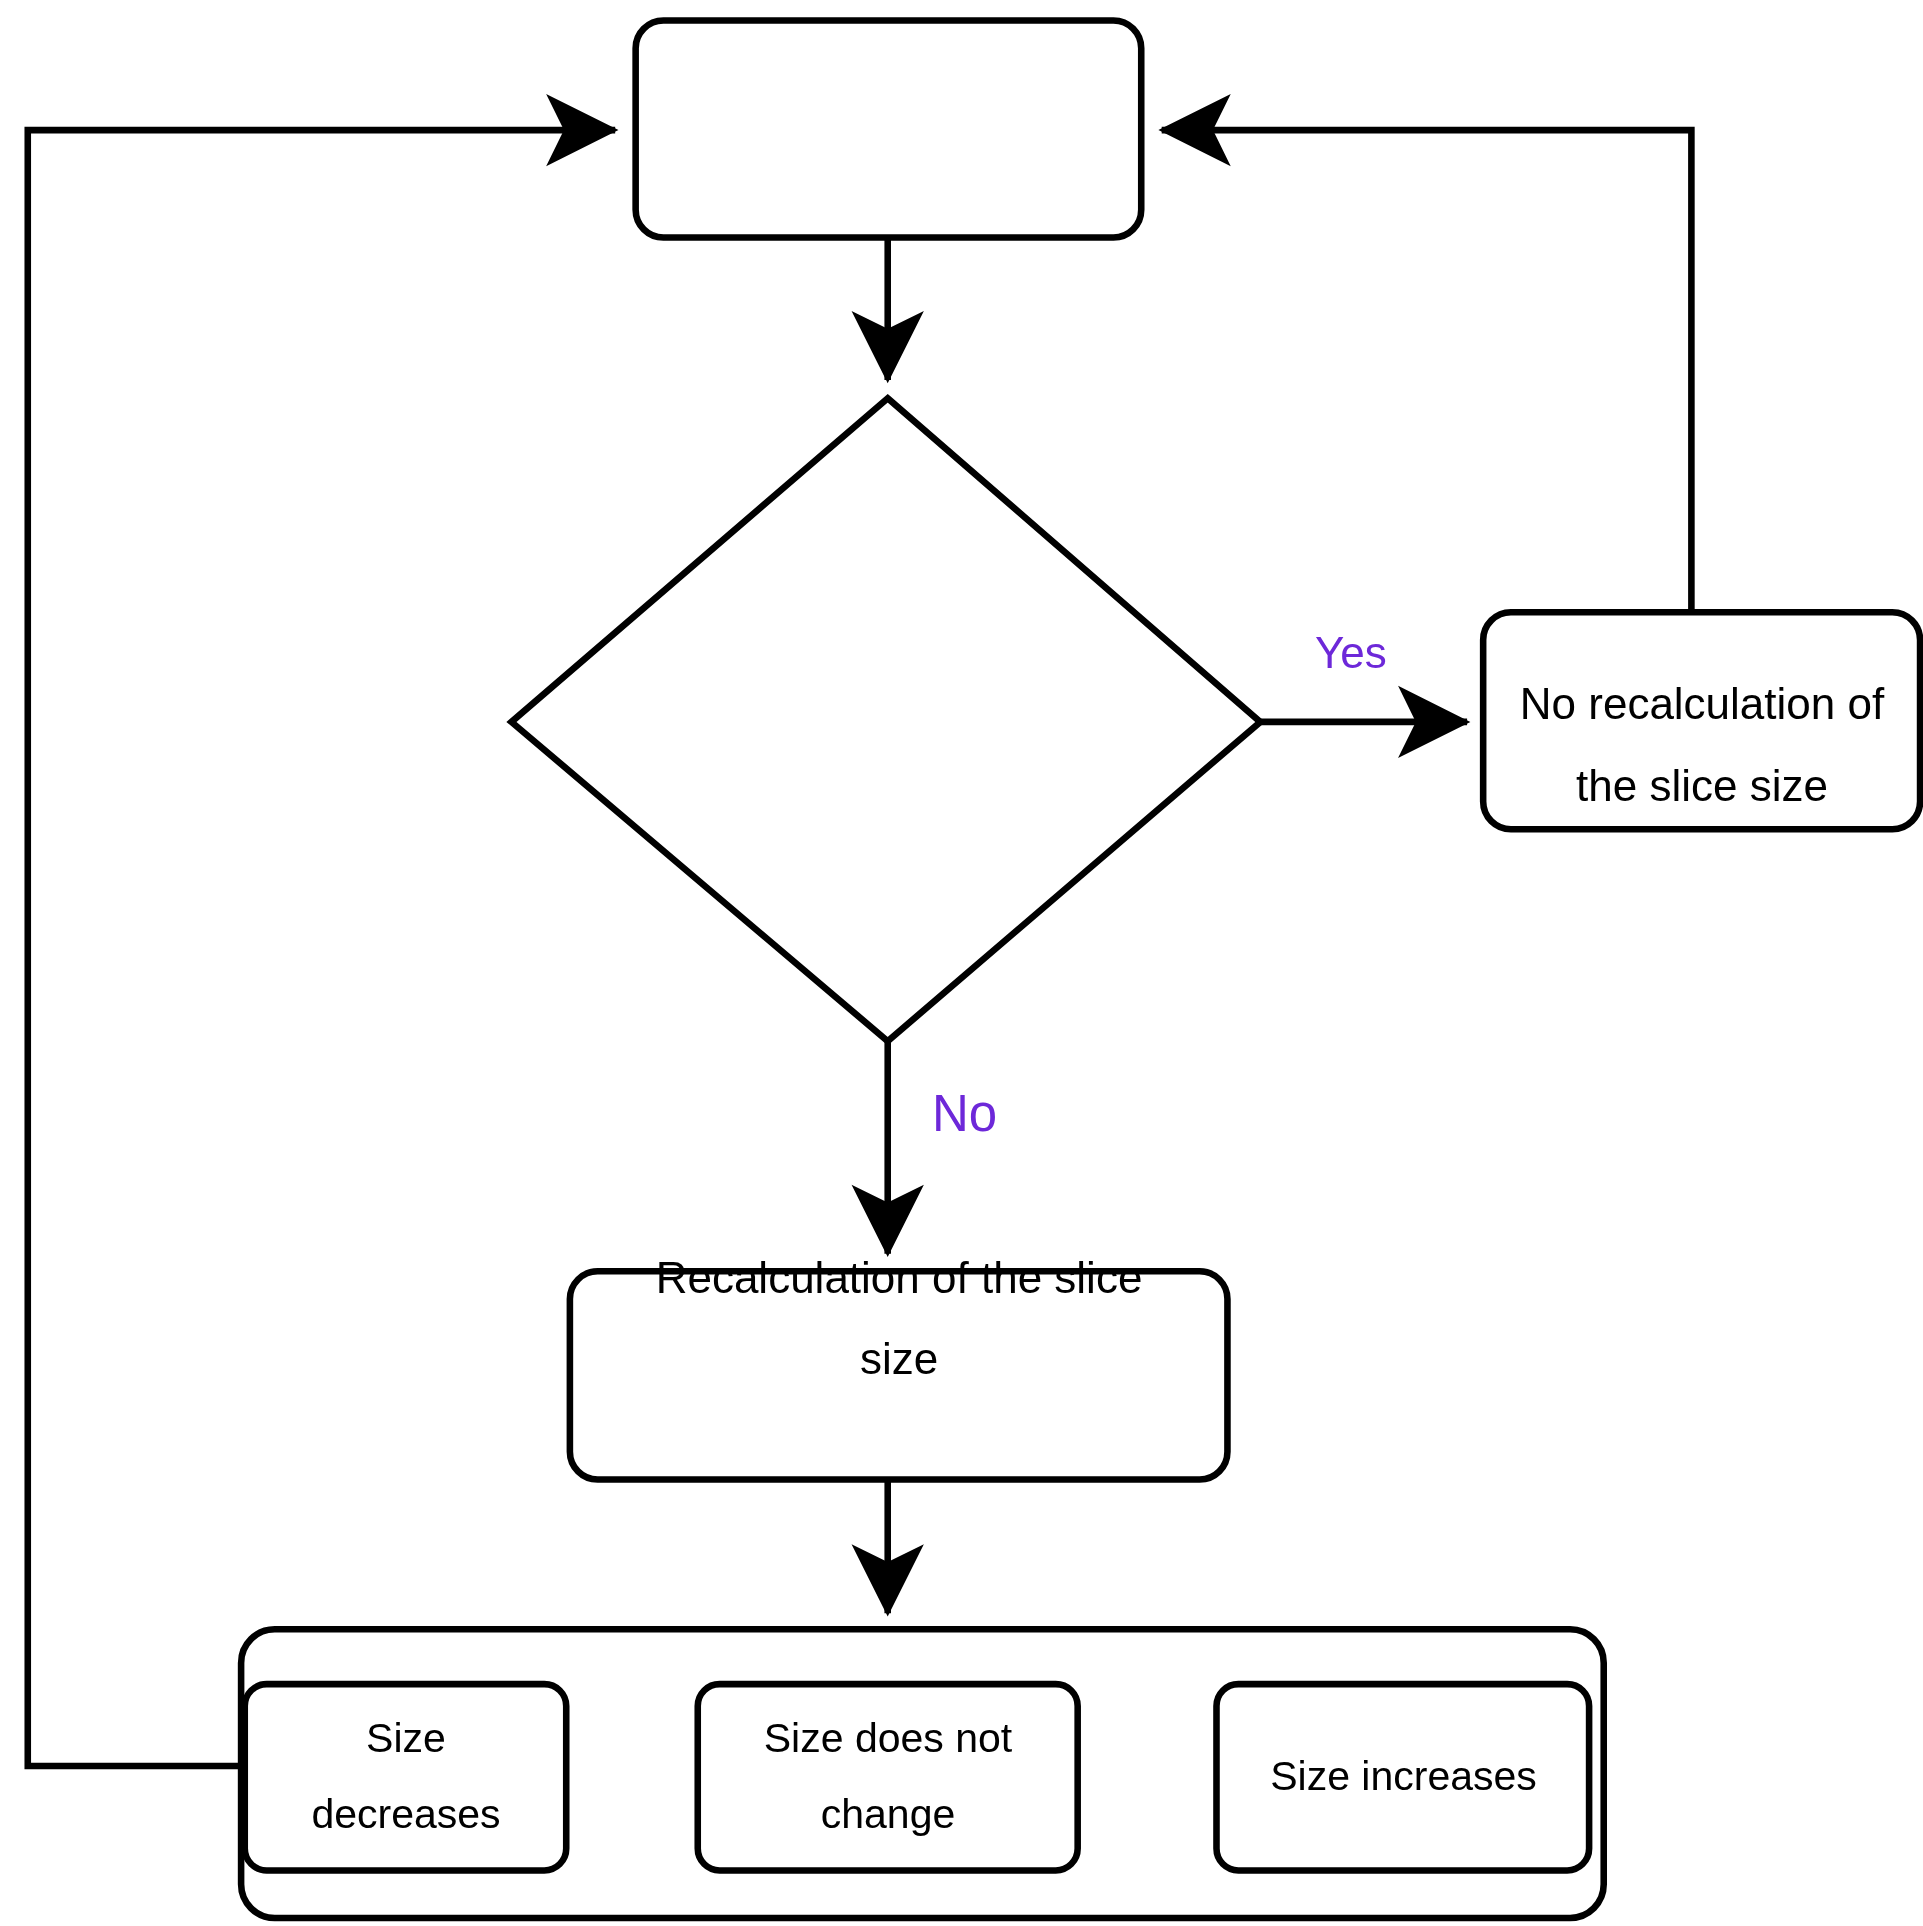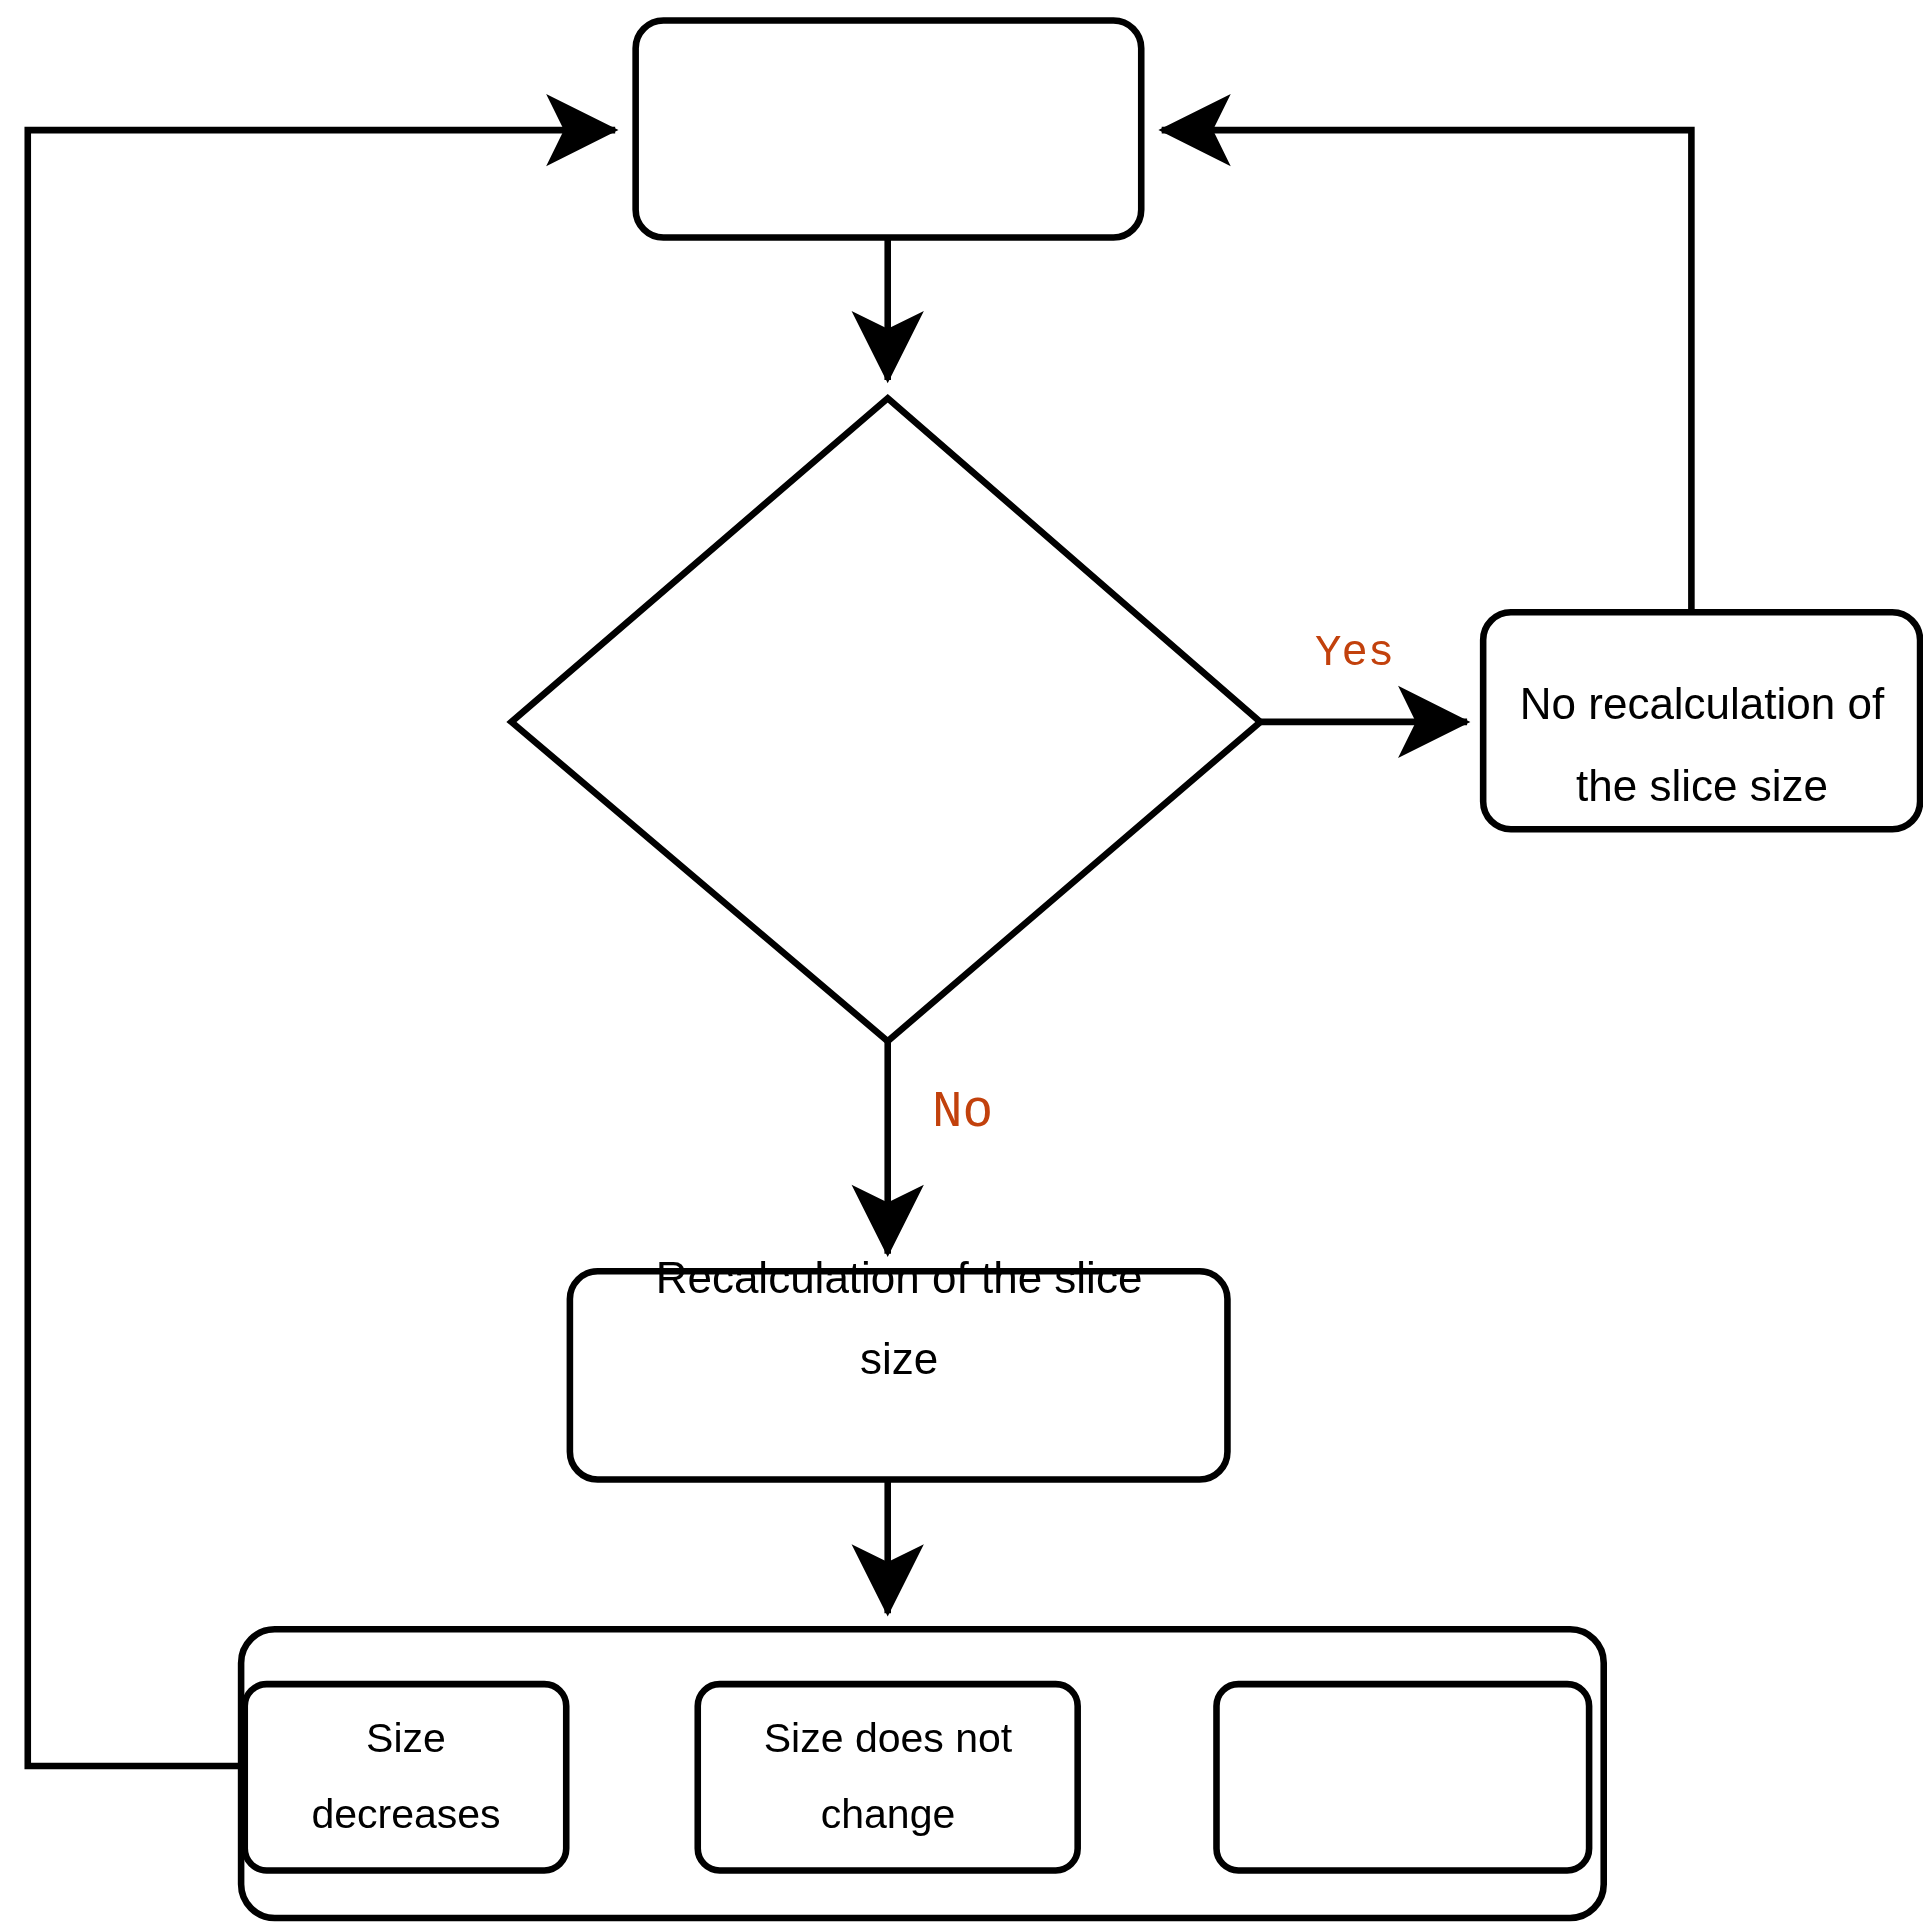--- a/index.html
+++ b/index.html
@@ -33,22 +33,22 @@
     justify-content: center;
     text-align: center;
     color: #000000;
     font-family: "Liberation Sans", sans-serif;
     line-height: 1.85;
     white-space: pre-line;
     pointer-events: none;
   }
   .edge-label {
     position: absolute;
-    color: #c2410c;
-    font-family: Liberation Mono, monospace;
+    color: #6d28d9;
+    font-family: Liberation Sans, sans-serif;
     white-space: nowrap;
   }
   
   #t-controller  { left: 636px;  top: 20.5px;   width: 506px; height: 217px; font-size: 44px; }
   #t-decision    { left: 596px;  top: 579px;  width: 585px; height: 285px; font-size: 44px; }
   #t-norecalc    { left: 1483px; top: 636px;  width: 438px; height: 217px; font-size: 44px; }
   #t-recalc      { left: 570px;  top: 1214px; width: 658px; height: 208px; font-size: 44px; }
   #t-decrease    { left: 245px;  top: 1684px; width: 322px; height: 186px; font-size: 41px; }
   #t-nochange    { left: 698px;  top: 1684px; width: 380px; height: 186px; font-size: 41px; }
   #t-increase    { left: 1217px; top: 1684px; width: 373px; height: 186px; font-size: 41px; }
@@ -103,19 +103,20 @@
 
   <div class="node-text" id="t-recalc">Recalculation of the slice
 size</div>
 
   <div class="node-text" id="t-decrease">Size
 decreases</div>
 
   <div class="node-text" id="t-nochange">Size does not
 change</div>
 
+  <div class="node-text" id="t-increase">Size increases</div>
 
   <div class="edge-label" id="lbl-yes">Yes</div>
 
   <div class="edge-label" id="lbl-no">No</div>
 
 </div>
 
 
 </body></html>

